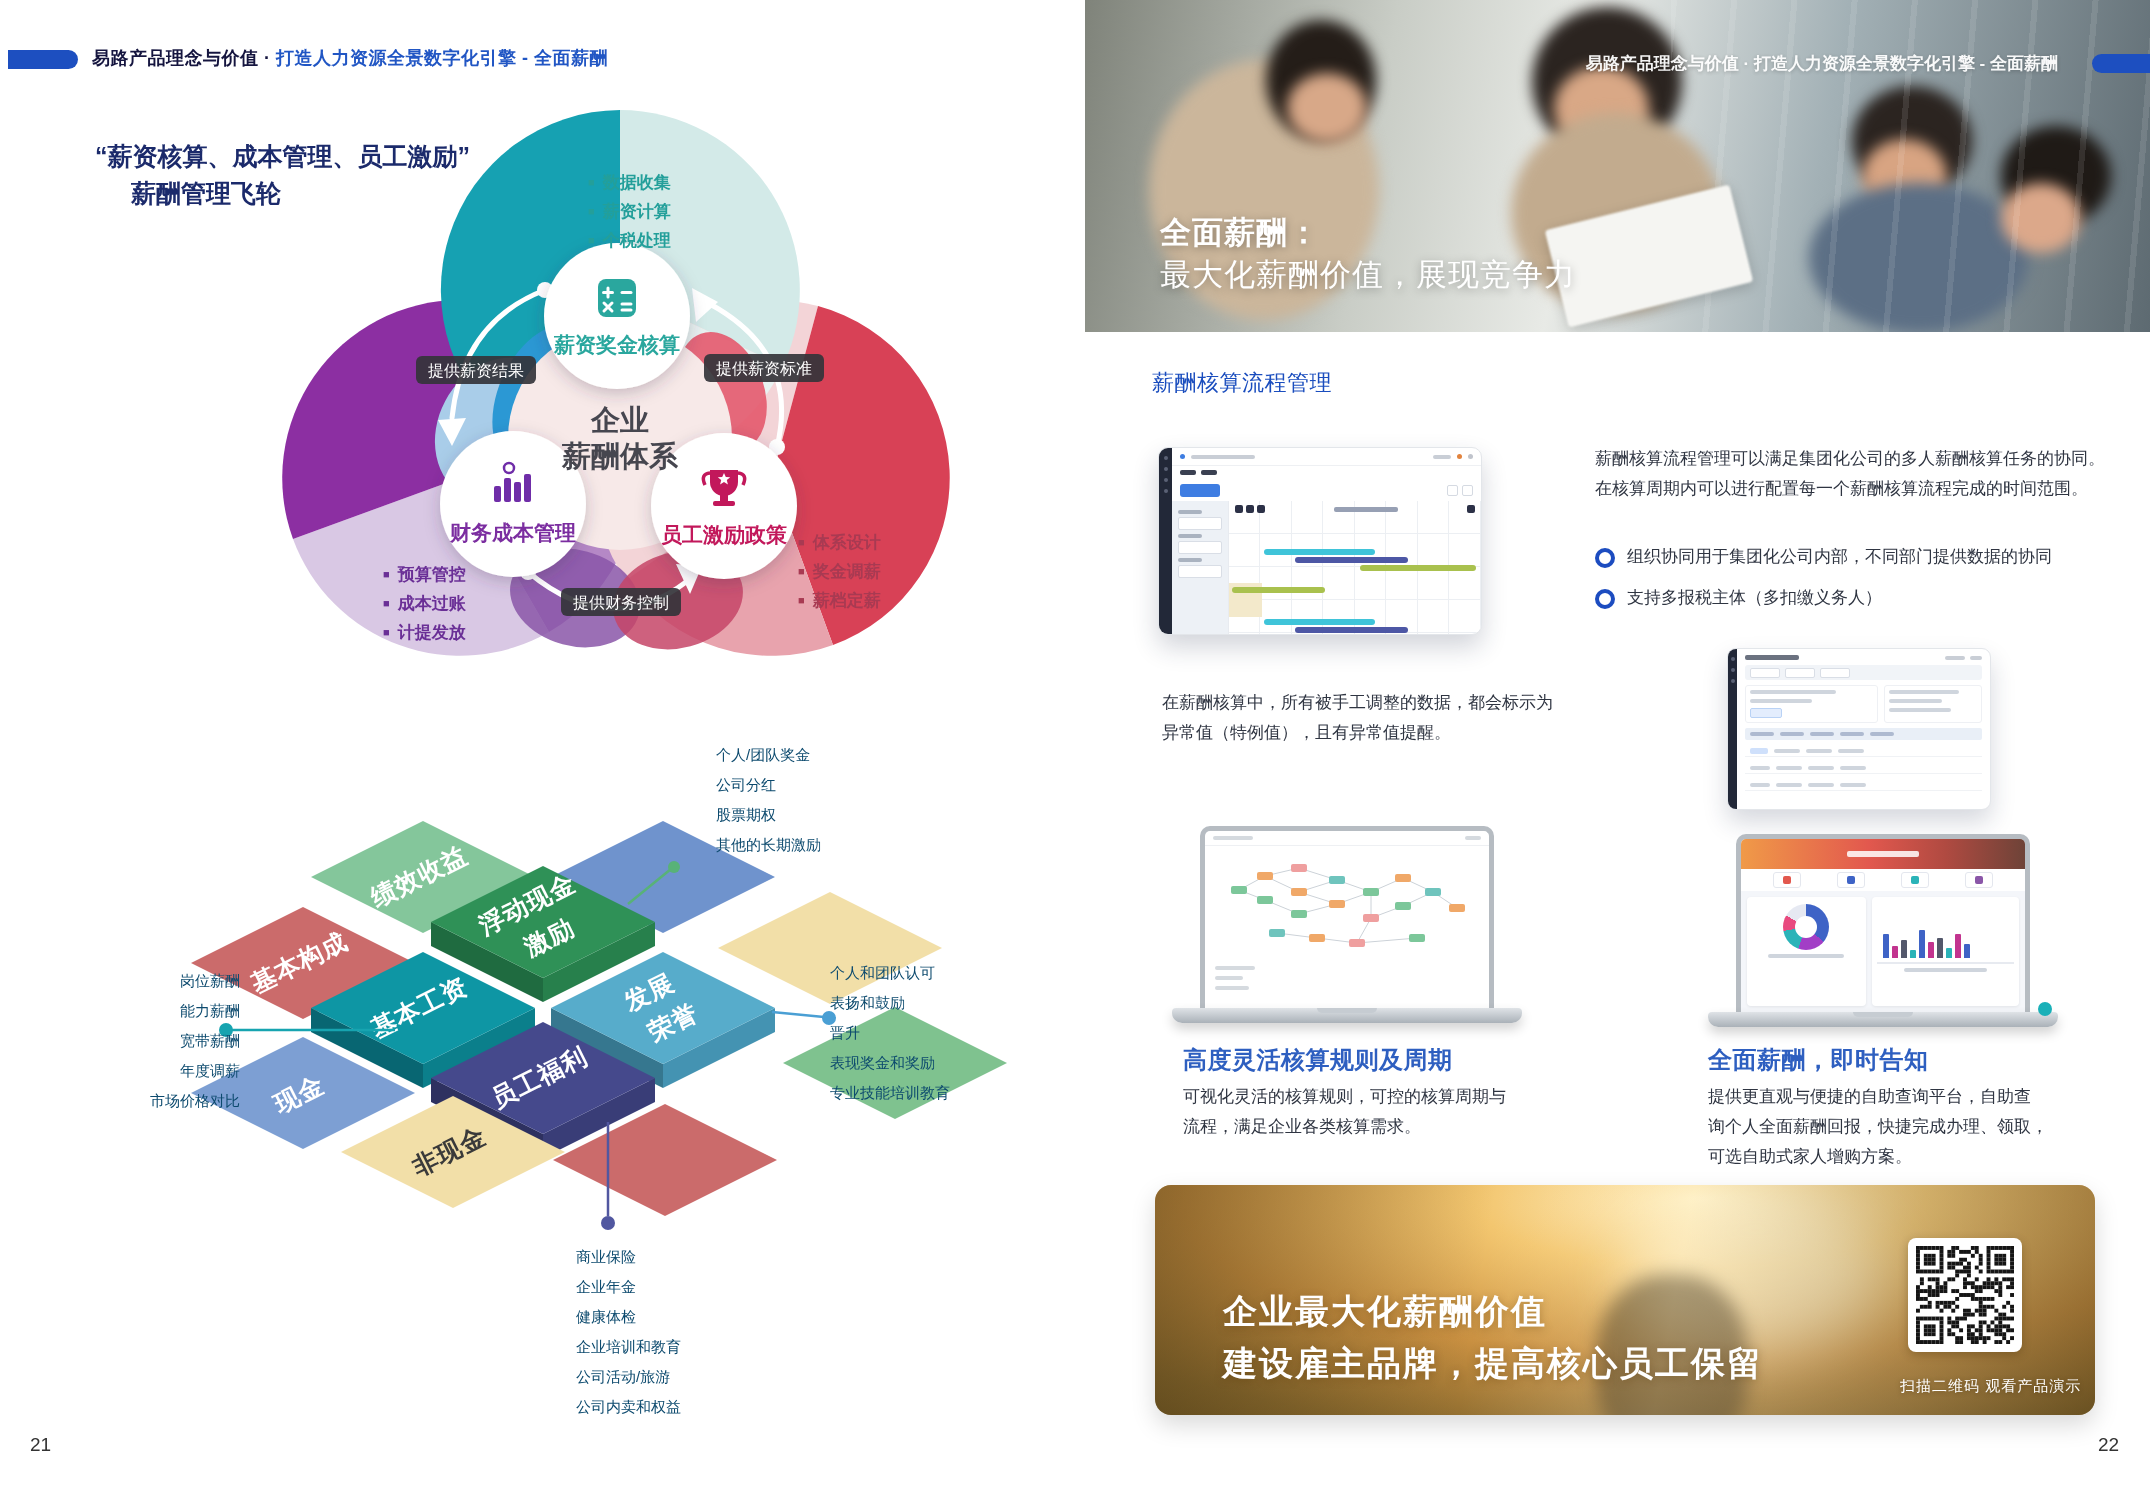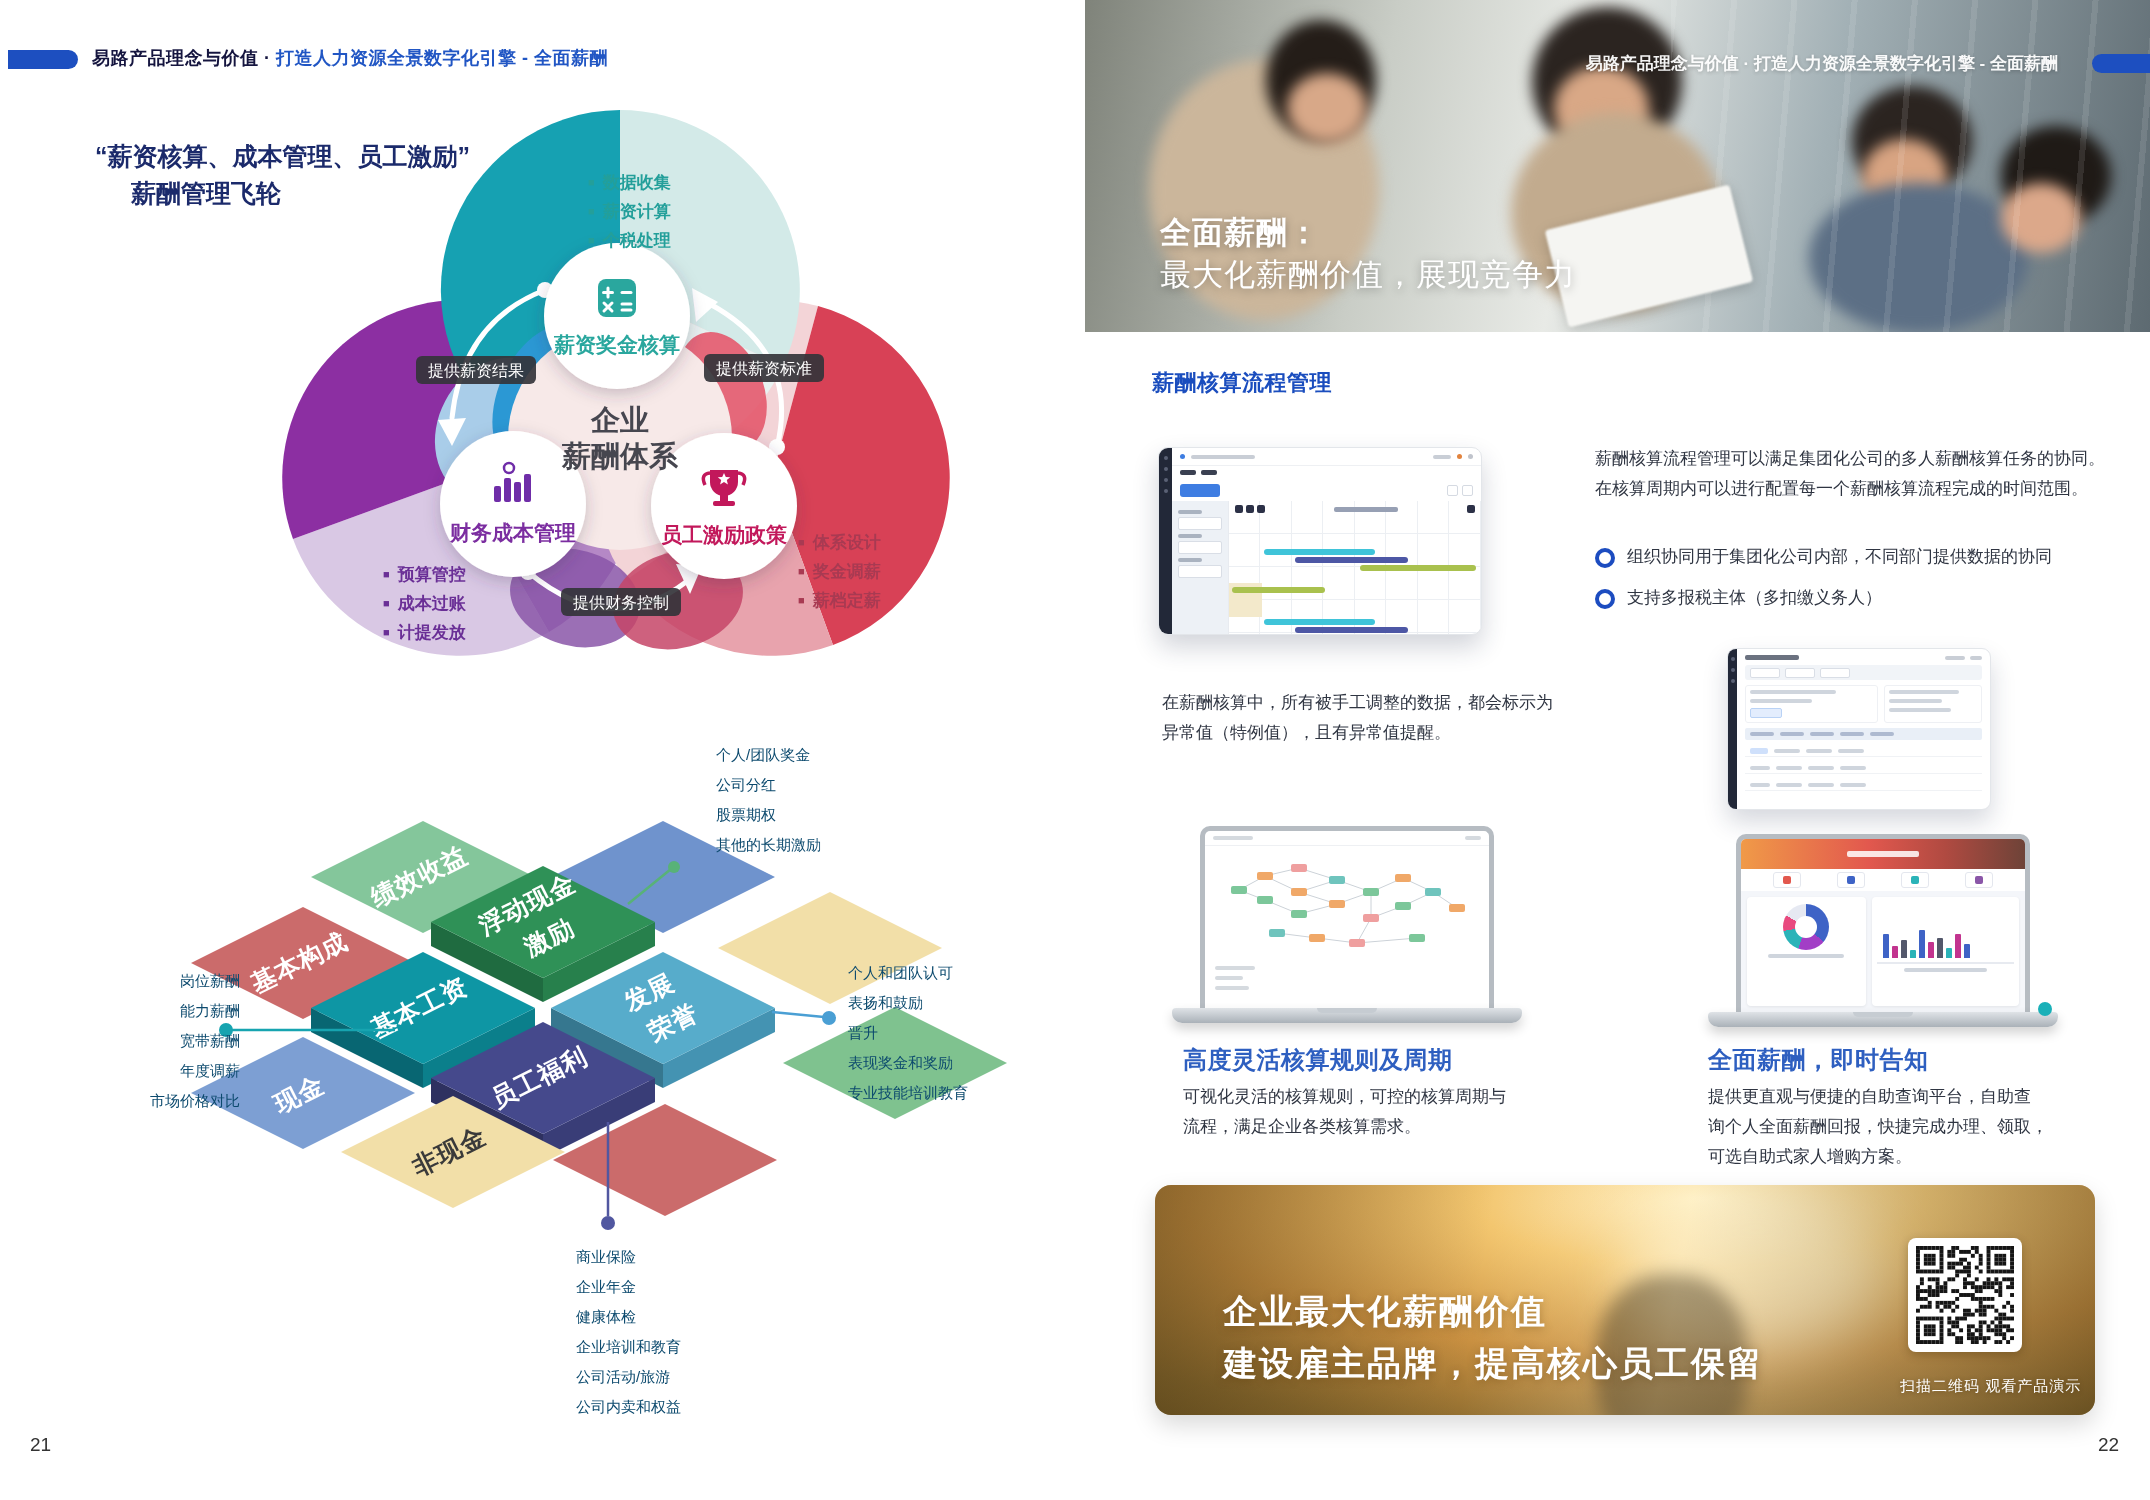--- a/index.html
+++ b/index.html
@@ -32,21 +32,21 @@
         background:linear-gradient(100deg,#7f837a 0%,#c9cdc6 28%,#e8eae6 46%,#a3b1b6 68%,#5d6a71 100%);}
   .blob{position:absolute;border-radius:50%;filter:blur(7px);}
   .glass{position:absolute;right:0;top:0;width:45%;height:100%;
          background:repeating-linear-gradient(95deg,rgba(255,255,255,.10) 0 6px,rgba(255,255,255,0) 6px 60px);}
   .paper{position:absolute;left:44%;top:62%;width:190px;height:100px;background:#f5f5f2;border-radius:4px;
          transform:rotate(-14deg);box-shadow:0 4px 14px rgba(0,0,0,.18);filter:blur(1px);}
   .hero-title{left:1160px;top:212px;color:#fff;line-height:42px;text-shadow:0 2px 10px rgba(0,0,0,.35);letter-spacing:1px;}
   .hero-title .t1{font-size:31px;font-weight:800;}
   .hero-title .t2{font-size:31px;font-weight:500;}
 
-  .sec-head1{left:1152px;top:368px;font-size:22px;font-weight:700;color:#1a4dbe;letter-spacing:.5px;}
+  .sec-head1{left:1152px;top:368px;font-size:22px;font-weight:400;color:#1a4dbe;letter-spacing:.5px;}
   .body-txt{font-size:17px;line-height:30px;color:#2f3542;white-space:pre-line;}
   .sec-head2{font-size:24px;font-weight:800;color:#2e5fc0;letter-spacing:.5px;}
 
   .bullet-row{display:flex;align-items:flex-start;gap:12px;}
   .ring{width:12px;height:12px;border:4px solid #1c4cc0;border-radius:50%;margin-top:5px;flex:0 0 auto;}
   .bullet-row .bt{font-size:17px;color:#2f3542;line-height:28px;white-space:nowrap;}
 
   
   .shotA{left:1158px;top:447px;width:322px;height:186px;background:#fff;border-radius:10px;
          box-shadow:0 12px 26px rgba(30,40,70,.20);border:1px solid #e3e6ea;display:flex;overflow:hidden;}
@@ -322,21 +322,21 @@
     <div>宽带薪酬</div>
     <div>年度调薪</div>
     <div>市场价格对比</div>
   </div>
   <div class="abs plain-list" style="left:716px;top:740px;">
     <div>个人/团队奖金</div>
     <div>公司分红</div>
     <div>股票期权</div>
     <div>其他的长期激励</div>
   </div>
-  <div class="abs plain-list" style="left:848px;top:958px;">
+  <div class="abs plain-list" style="left:830px;top:958px;">
     <div>个人和团队认可</div>
     <div>表扬和鼓励</div>
     <div>晋升</div>
     <div>表现奖金和奖励</div>
     <div>专业技能培训教育</div>
   </div>
   <div class="abs plain-list" style="left:576px;top:1242px;">
     <div>商业保险</div>
     <div>企业年金</div>
     <div>健康体检</div>

